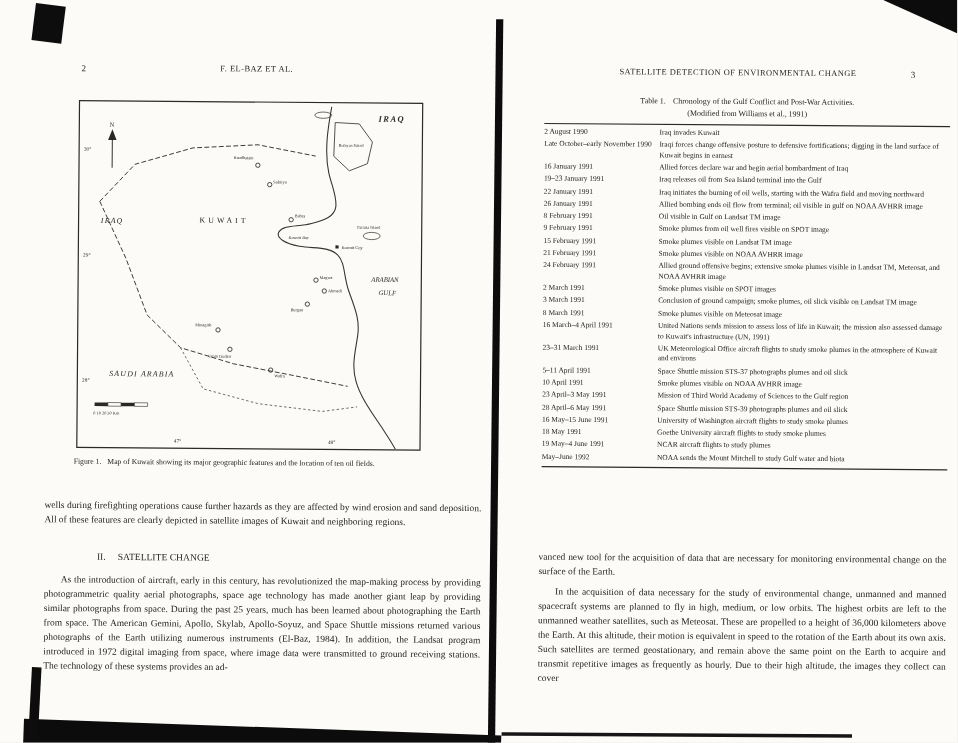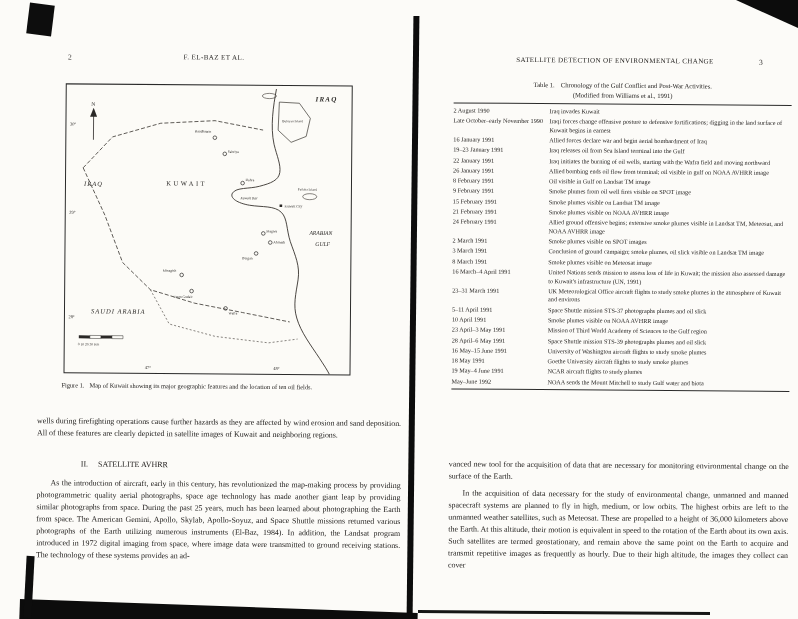--- a/index.html
+++ b/index.html
@@ -129,21 +129,21 @@
       </svg>
     </div>
 
     <div class="fig-caption">
       <span class="cap-label">Figure 1.</span><span>Map of Kuwait showing its major geographic features and the location of ten oil fields.</span>
     </div>
 
     <div class="body-par lp-par1">wells during firefighting operations cause further hazards as they are affected by wind erosion and sand deposition. All of these features are clearly depicted in satellite images of Kuwait and neighboring regions.</div>
 
     <div class="section-head">
-      <span class="sec-num">II.</span><span>SATELLITE AVHRR</span>
+      <span class="sec-num">II.</span><span>SATELLITE CHANGE</span>
     </div>
 
     <div class="body-par lp-par2">As the introduction of aircraft, early in this century, has revolutionized the map-making process by providing photogrammetric quality aerial photographs, space age technology has made another giant leap by providing similar photographs from space. During the past 25 years, much has been learned about photographing the Earth from space. The American Gemini, Apollo, Skylab, Apollo-Soyuz, and Space Shuttle missions returned various photographs of the Earth utilizing numerous instruments (El-Baz, 1984). In addition, the Landsat program introduced in 1972 digital imaging from space, where image data were transmitted to ground receiving stations. The technology of these systems provides an ad-</div>
 
     <div class="running-head rp-head">SATELLITE DETECTION OF ENVIRONMENTAL CHANGE</div>
     <div class="pagenum rp-pagenum">3</div>
 
     <div class="tbl-title t1">
       <span class="tbl-label">Table 1.</span><span>Chronology of the Gulf Conflict and Post-War Activities.</span>
     </div>

